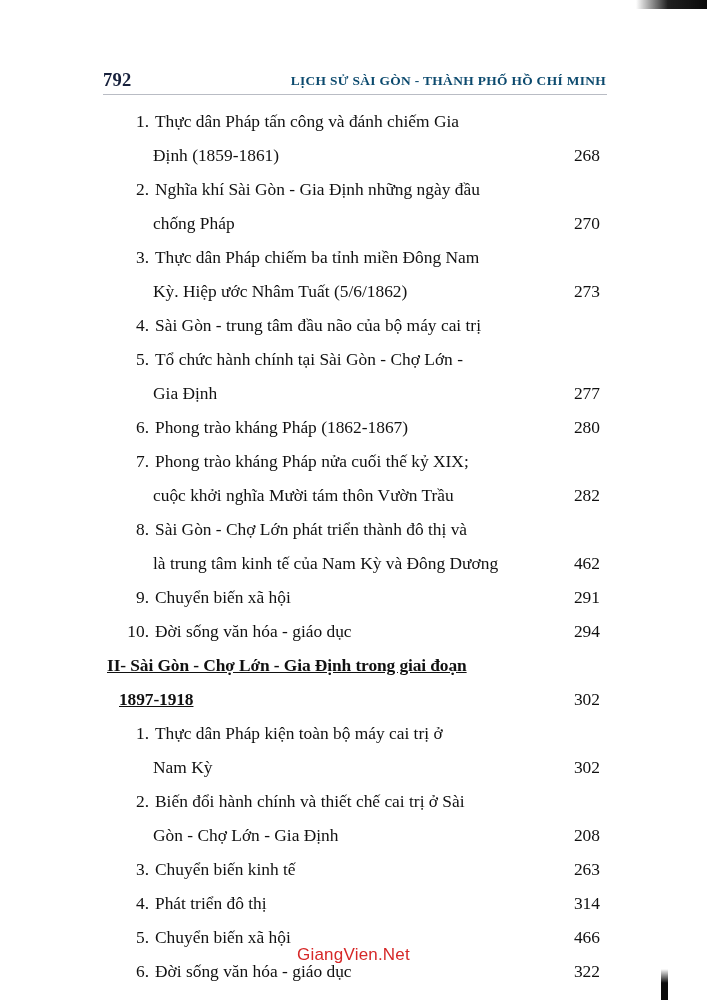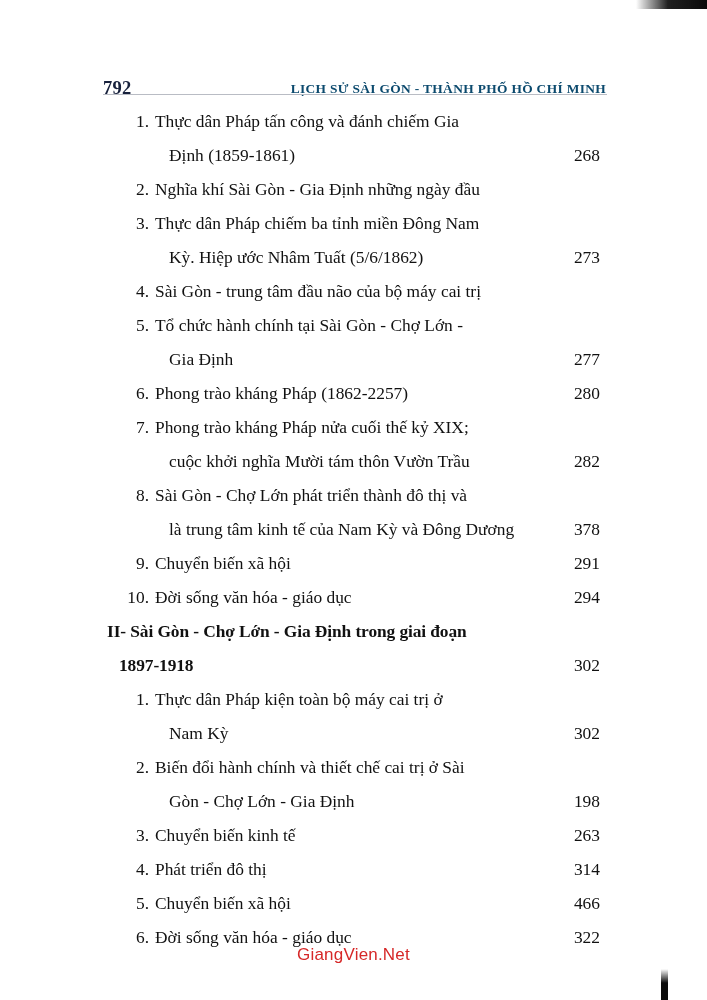--- a/index.html
+++ b/index.html
@@ -44,21 +44,20 @@
     height: 1000px;
   }
 
   
   .runhead {
     position: absolute;
     left: 103px;
     top: 70px;
     width: 503px;
     height: 24px;
-    margin-top: 8px;
   }
   .folio {
     position: absolute;
     left: 0;
     top: 0;
     font-size: 18.5px;
     font-weight: bold;
     color: #17213c;
     letter-spacing: 0.2px;
   }
@@ -109,36 +108,37 @@
     white-space: nowrap;
   }
   .line .txt {
     position: absolute;
     left: 52px;
     top: 3px;
     font-size: 17.4px;
     white-space: nowrap;
   }
   .line .txt.cont {
-    left: 66px;
+    left: 50px;
   }
   .line .pg {
     position: absolute;
     right: 7px;
     top: 3px;
     font-size: 17.4px;
     text-align: right;
     white-space: nowrap;
   }
 
   
   .line.head .txt {
     left: 4px;
     font-weight: bold;
     letter-spacing: -0.1px;
+    text-decoration: underline;
   }
   .line.head .txt.cont {
     left: 16px;
   }
   .line.head .pg {
     font-weight: normal;
   }
 
   
   .watermark {
@@ -176,20 +176,24 @@
         <div class="line">
           <span class="txt cont">Định (1859-1861)</span>
           <span class="pg">268</span>
         </div>
       </div>
       <div class="entry">
         <div class="line">
           <span class="num">2.</span>
           <span class="txt">Nghĩa khí Sài Gòn - Gia Định những ngày đầu</span>
         </div>
+        <div class="line">
+          <span class="txt cont">chống Pháp</span>
+          <span class="pg">270</span>
+        </div>
       </div>
       <div class="entry">
         <div class="line">
           <span class="num">3.</span>
           <span class="txt">Thực dân Pháp chiếm ba tỉnh miền Đông Nam</span>
         </div>
         <div class="line">
           <span class="txt cont">Kỳ. Hiệp ước Nhâm Tuất (5/6/1862)</span>
           <span class="pg">273</span>
         </div>
@@ -206,42 +210,42 @@
           <span class="txt">Tổ chức hành chính tại Sài Gòn - Chợ Lớn -</span>
         </div>
         <div class="line">
           <span class="txt cont">Gia Định</span>
           <span class="pg">277</span>
         </div>
       </div>
       <div class="entry">
         <div class="line">
           <span class="num">6.</span>
-          <span class="txt">Phong trào kháng Pháp (1862-2257)</span>
+          <span class="txt">Phong trào kháng Pháp (1862-1867)</span>
           <span class="pg">280</span>
         </div>
       </div>
       <div class="entry">
         <div class="line">
           <span class="num">7.</span>
           <span class="txt">Phong trào kháng Pháp nửa cuối thế kỷ XIX;</span>
         </div>
         <div class="line">
           <span class="txt cont">cuộc khởi nghĩa Mười tám thôn Vườn Trầu</span>
           <span class="pg">282</span>
         </div>
       </div>
       <div class="entry">
         <div class="line">
           <span class="num">8.</span>
           <span class="txt">Sài Gòn - Chợ Lớn phát triển thành đô thị và</span>
         </div>
         <div class="line">
           <span class="txt cont">là trung tâm kinh tế của Nam Kỳ và Đông Dương</span>
-          <span class="pg">378</span>
+          <span class="pg">462</span>
         </div>
       </div>
       <div class="entry">
         <div class="line">
           <span class="num">9.</span>
           <span class="txt">Chuyển biến xã hội</span>
           <span class="pg">291</span>
         </div>
       </div>
       <div class="entry">
@@ -270,21 +274,21 @@
           <span class="pg">302</span>
         </div>
       </div>
       <div class="entry">
         <div class="line">
           <span class="num">2.</span>
           <span class="txt">Biến đổi hành chính và thiết chế cai trị ở Sài</span>
         </div>
         <div class="line">
           <span class="txt cont">Gòn - Chợ Lớn - Gia Định</span>
-          <span class="pg">198</span>
+          <span class="pg">208</span>
         </div>
       </div>
       <div class="entry">
         <div class="line">
           <span class="num">3.</span>
           <span class="txt">Chuyển biến kinh tế</span>
           <span class="pg">263</span>
         </div>
       </div>
       <div class="entry">

